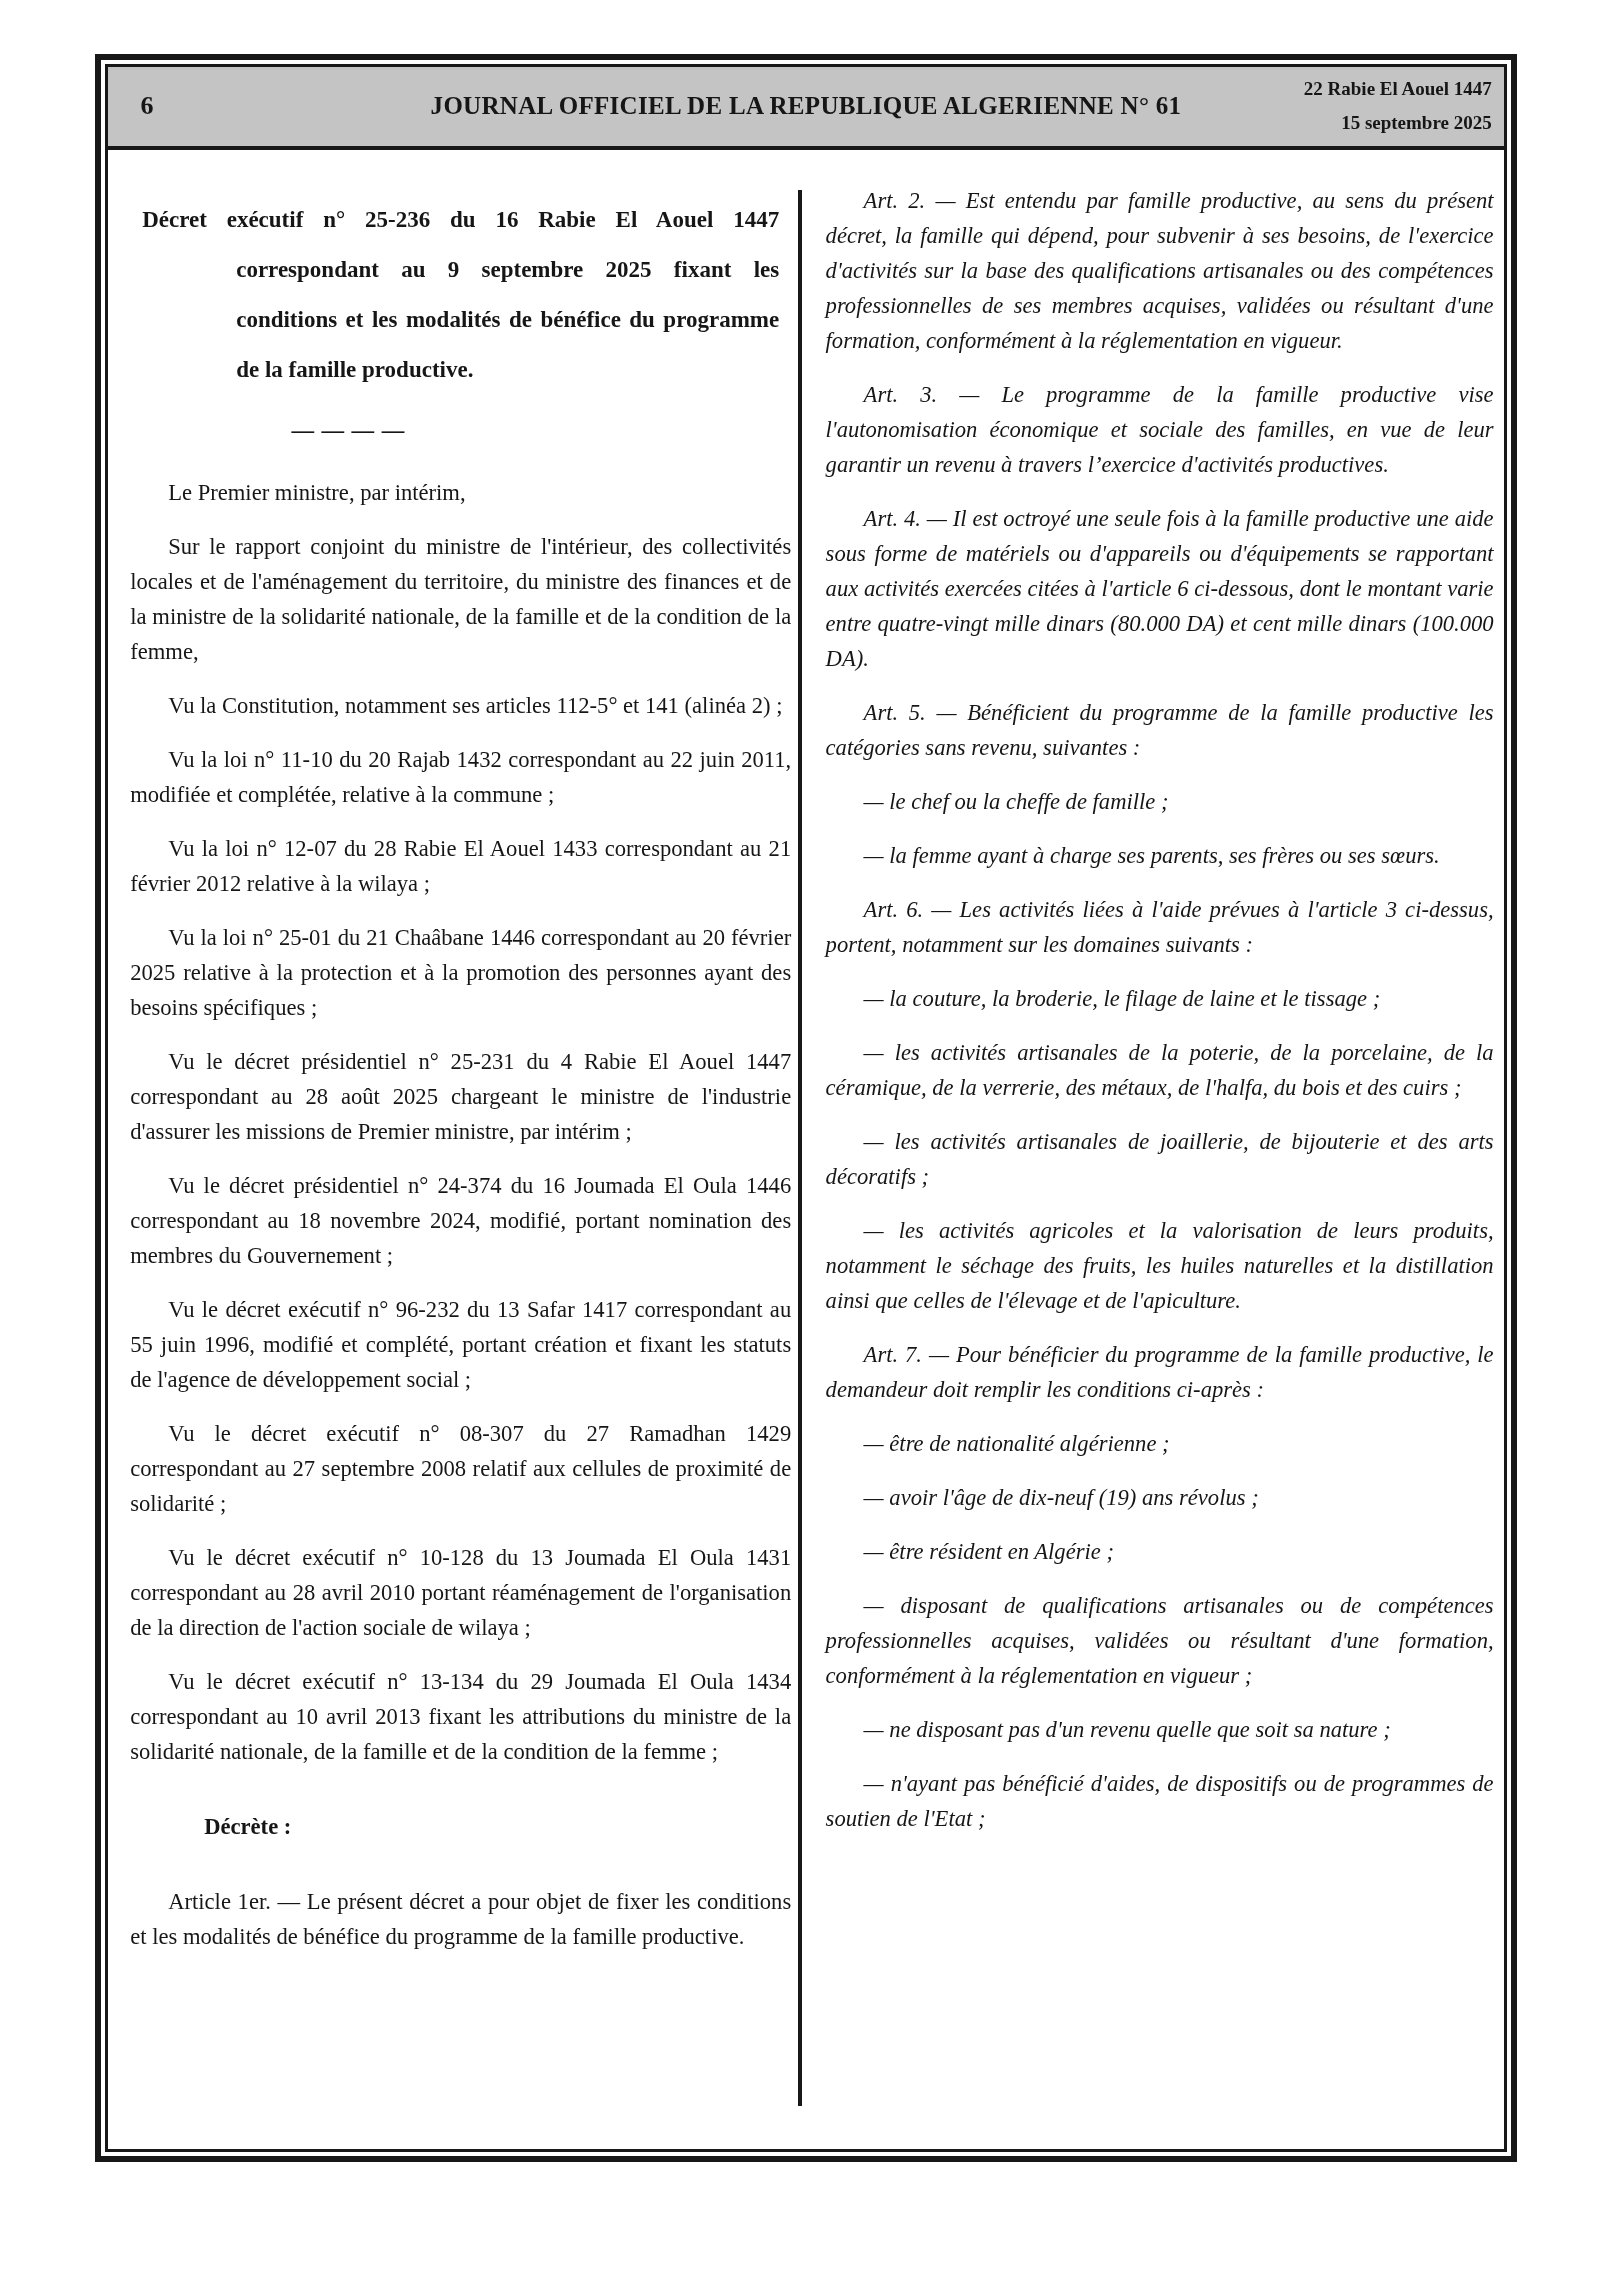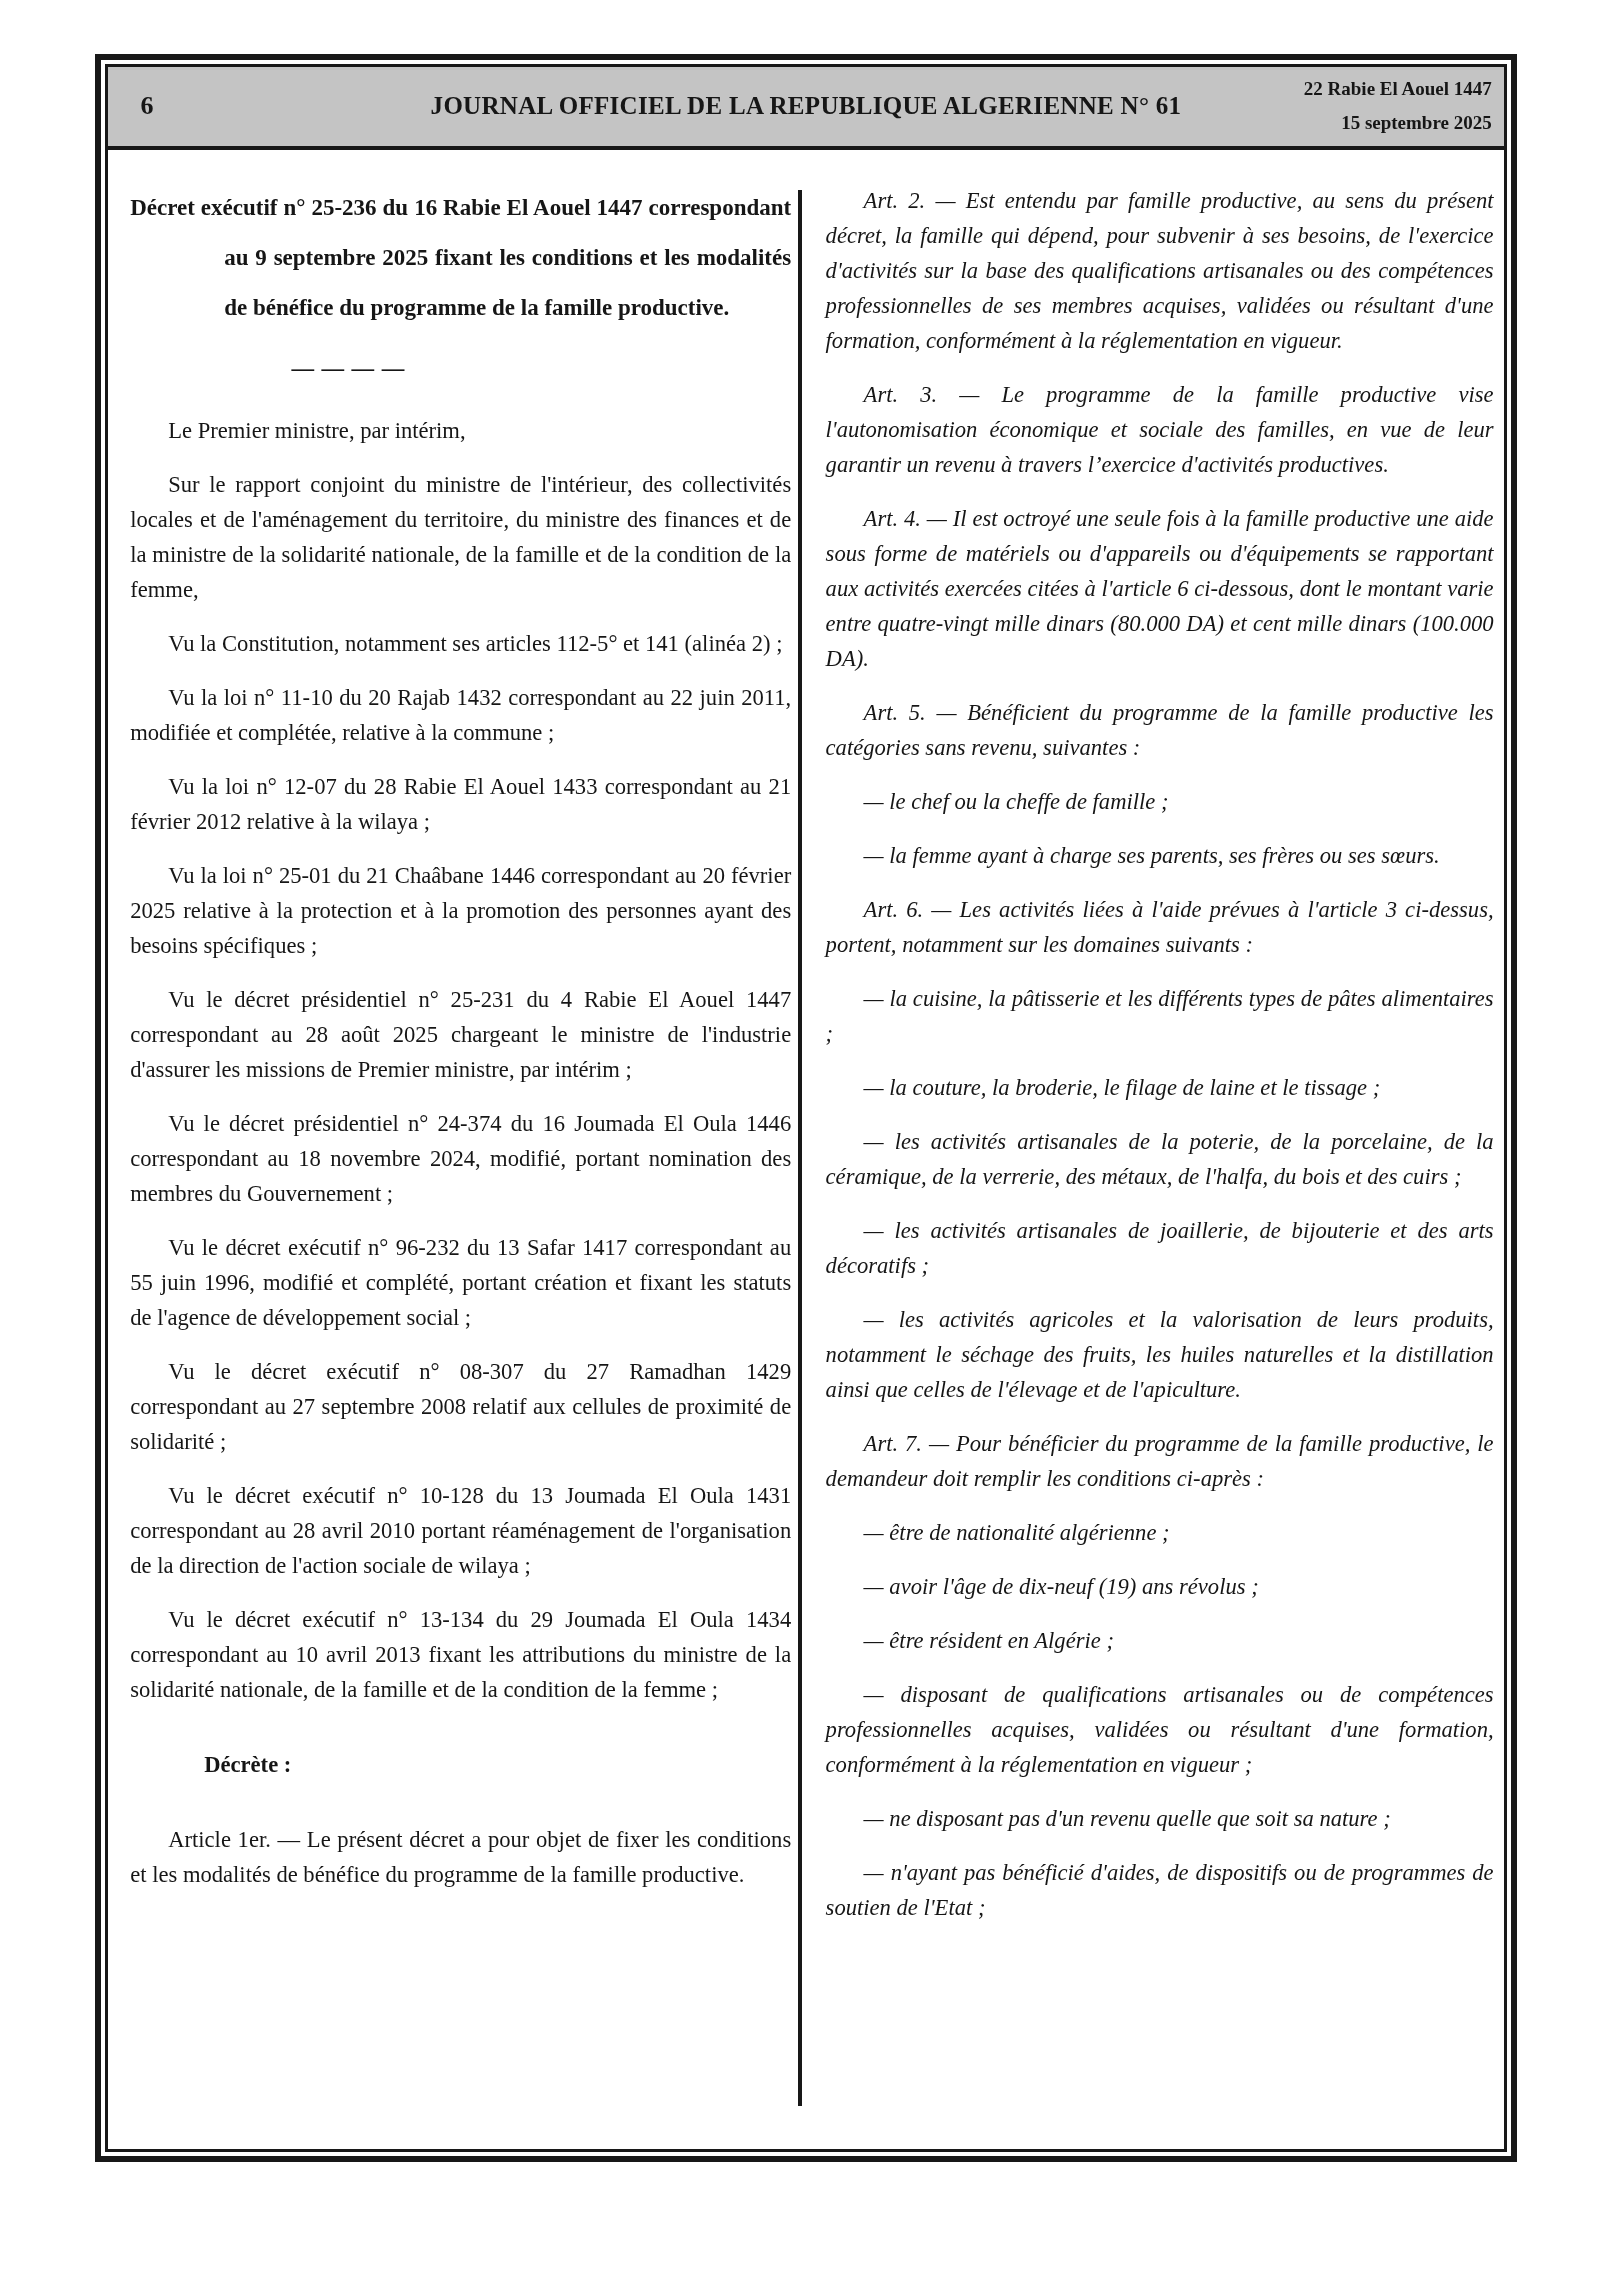--- a/index.html
+++ b/index.html
@@ -63,21 +63,21 @@
   }
   .col {
     position: absolute; top: 33px;
     font-size: 22.6px; line-height: 35px;
     text-align: justify;
   }
   .col-left  { left: 22.6px;  width: 661px; }
   .col-right { left: 718px; width: 668px; font-style: italic; }
 
   .decree-title {
-    margin: 0;
+    margin: 12px;
     padding-left: 94px;
     text-indent: -94px;
     font-weight: bold;
     font-size: 23px;
     line-height: 50px;
   }
   .sep {
     margin: 18px 0 0 0;
     text-align: center;
     padding-right: 34%;
@@ -137,21 +137,20 @@
       </div>
 
       <div class="col col-right">
         <p class="para first">Art. 2. — Est entendu par famille productive, au sens du présent décret, la famille qui dépend, pour subvenir à ses besoins, de l'exercice d'activités sur la base des qualifications artisanales ou des compétences professionnelles de ses membres acquises, validées ou résultant d'une formation, conformément à la réglementation en vigueur.</p>
         <p class="para">Art. 3. — Le programme de la famille productive vise l'autonomisation économique et sociale des familles, en vue de leur garantir un revenu à travers l’exercice d'activités productives.</p>
         <p class="para">Art. 4. — Il est octroyé une seule fois à la famille productive une aide sous forme de matériels ou d'appareils ou d'équipements se rapportant aux activités exercées citées à l'article 6 ci-dessous, dont le montant varie entre quatre-vingt mille dinars (80.000 DA) et cent mille dinars (100.000 DA).</p>
         <p class="para">Art. 5. — Bénéficient du programme de la famille productive les catégories sans revenu, suivantes :</p>
         <p class="para">— le chef ou la cheffe de famille ;</p>
         <p class="para">— la femme ayant à charge ses parents, ses frères ou ses sœurs.</p>
         <p class="para">Art. 6. — Les activités liées à l'aide prévues à l'article 3 ci-dessus, portent, notamment sur les domaines suivants :</p>
-        <p class="para">— la cuisine, la pâtisserie et les différents types de pâtes alimentaires ;</p>
         <p class="para">— la couture, la broderie, le filage de laine et le tissage ;</p>
         <p class="para">— les activités artisanales de la poterie, de la porcelaine, de la céramique, de la verrerie, des métaux, de l'halfa, du bois et des cuirs ;</p>
         <p class="para">— les activités artisanales de joaillerie, de bijouterie et des arts décoratifs ;</p>
         <p class="para">— les activités agricoles et la valorisation de leurs produits, notamment le séchage des fruits, les huiles naturelles et la distillation ainsi que celles de l'élevage et de l'apiculture.</p>
         <p class="para">Art. 7. — Pour bénéficier du programme de la famille productive, le demandeur doit remplir les conditions ci-après :</p>
         <p class="para">— être de nationalité algérienne ;</p>
         <p class="para">— avoir l'âge de dix-neuf (19) ans révolus ;</p>
         <p class="para">— être résident en Algérie ;</p>
         <p class="para">— disposant de qualifications artisanales ou de compétences professionnelles acquises, validées ou résultant d'une formation, conformément à la réglementation en vigueur ;</p>
         <p class="para">— ne disposant pas d'un revenu quelle que soit sa nature ;</p>

